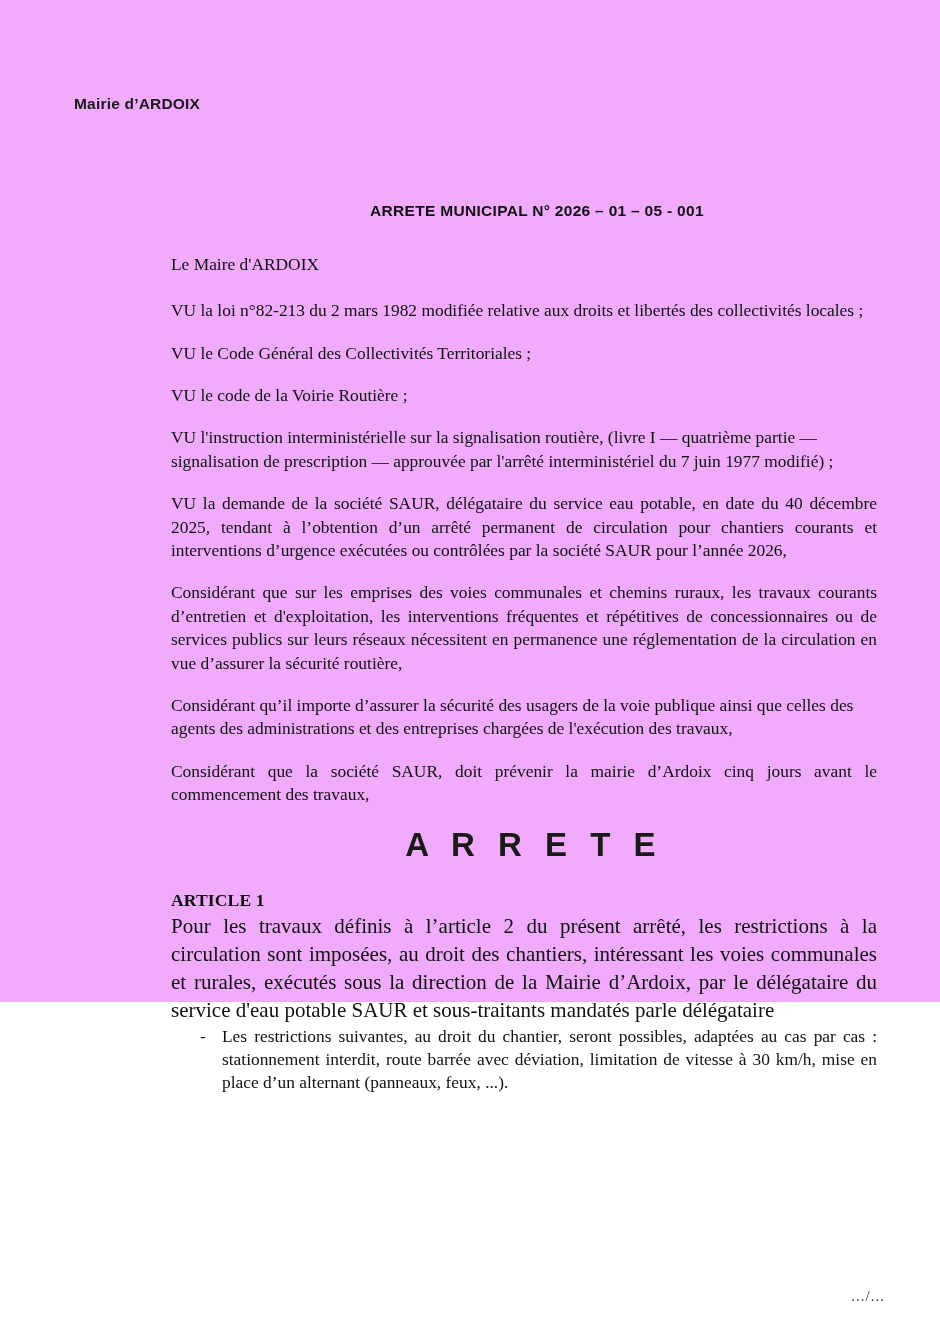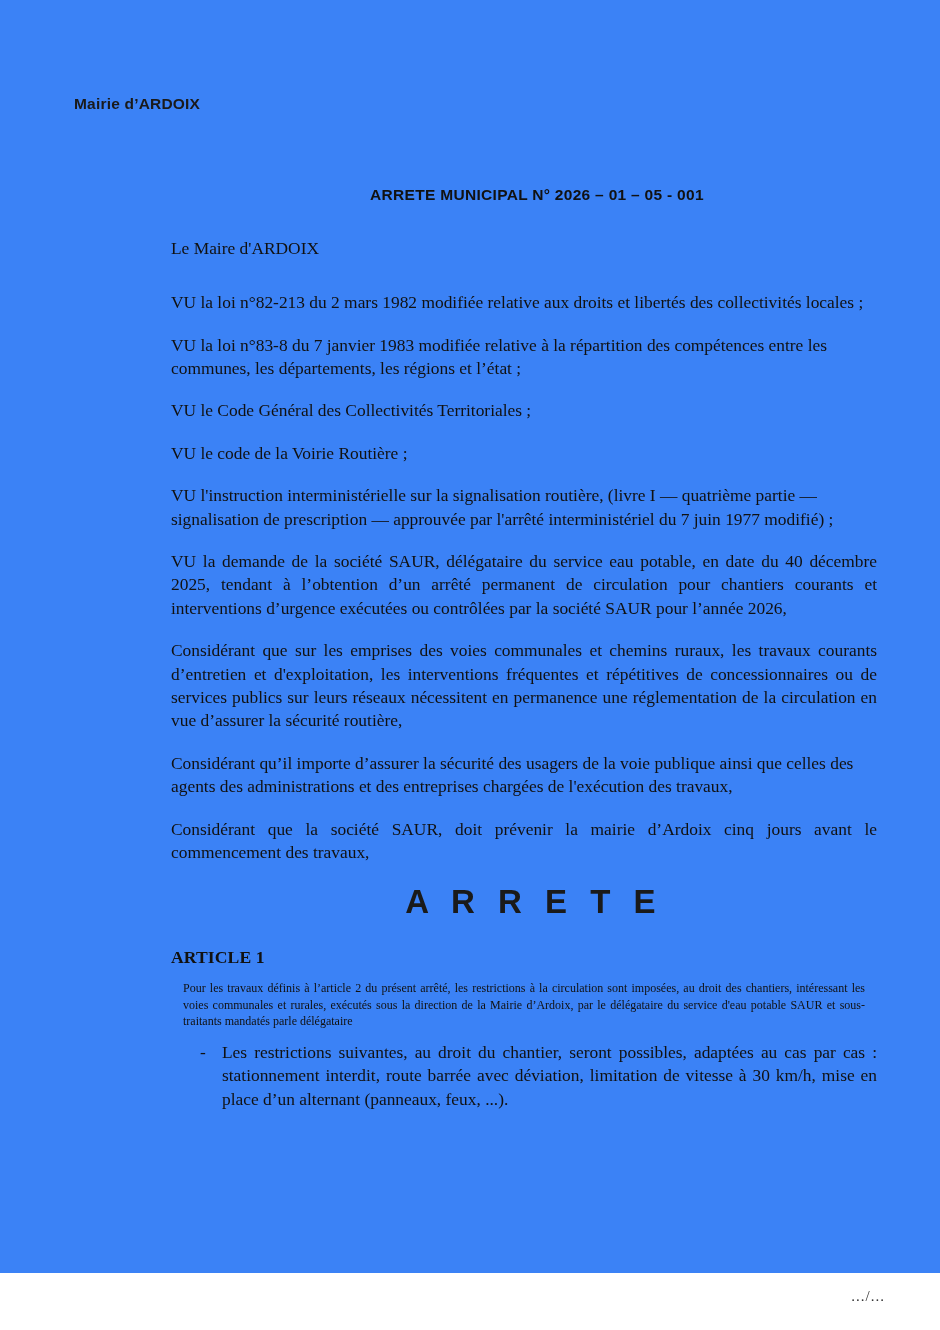--- a/index.html
+++ b/index.html
@@ -15,59 +15,59 @@
     overflow: hidden;
     font-family: "Liberation Serif", serif;
     color: #111111;
     -webkit-font-smoothing: antialiased;
   }
 
   .page {
     position: absolute;
     left: 0; top: 0;
     width: 940px;
-    height: 1273px;
-    background: #3b82f6;
+    height: 1002px;
+    background: #f0abfc;
   }
 
   
   .letterhead {
     position: absolute;
     left: 74px;
     top: 95px;
     font-family: "Liberation Sans", sans-serif;
     font-weight: bold;
     font-size: 15.5px;
     letter-spacing: 0.2px;
     color: #1a1a1a;
   }
 
   
   .doc {
     position: absolute;
     left: 171px;
-    top: 186px;
+    top: 202px;
     width: 706px;
   }
 
   .doc-title {
     font-family: "Liberation Sans", sans-serif;
     font-weight: bold;
     font-size: 15.5px;
     text-align: center;
     letter-spacing: 0.3px;
     margin: 0 0 33px 0;
     padding-left: 26px;
     color: #111111;
   }
 
   .intro {
     font-size: 17.4px;
     line-height: 1.33;
-    margin: 0 0 31px 0;
+    margin: 0 0 23px 0;
   }
 
   p.clause {
     font-size: 17.4px;
     line-height: 1.345;
     margin: 0 0 19px 0;
     text-align: left;
   }
 
   p.clause.justify {
@@ -97,23 +97,23 @@
 
   
   .article-title {
     font-size: 17.6px;
     font-weight: bold;
     margin: 0 0 1px 0;
     letter-spacing: 0.1px;
   }
 
   .article-body {
-    font-size: 12px;
+    font-size: 21px;
     line-height: 1.345;
-    margin: 12px;
+    margin: 0;
     text-align: justify;
     text-justify: inter-word;
   }
 
   ul.bullets {
     list-style: none;
     margin: 0;
     padding: 0;
   }
   ul.bullets li {
@@ -153,23 +153,20 @@
   <div class="doc">
 
     <div class="doc-title">ARRETE MUNICIPAL N° 2026 – 01 – 05 - 001</div>
 
     <div class="intro">Le Maire d'ARDOIX</div>
 
     <p class="clause">
       <span class="lead">VU</span><span>  la loi n°82-213 du 2 mars 1982 modifiée relative aux droits et libertés des collectivités locales ;</span>
     </p>
 
-    <p class="clause">
-      <span class="lead">VU</span><span> la loi n°83-8 du 7 janvier 1983 modifiée relative à la répartition des compétences entre les communes, les départements, les régions et l’état ;</span>
-    </p>
 
     <p class="clause">
       <span class="lead">VU</span><span> le Code Général des Collectivités Territoriales ;</span>
     </p>
 
 
     <p class="clause">
       <span class="lead">VU</span><span> le code de la Voirie Routière ;</span>
     </p>
 

